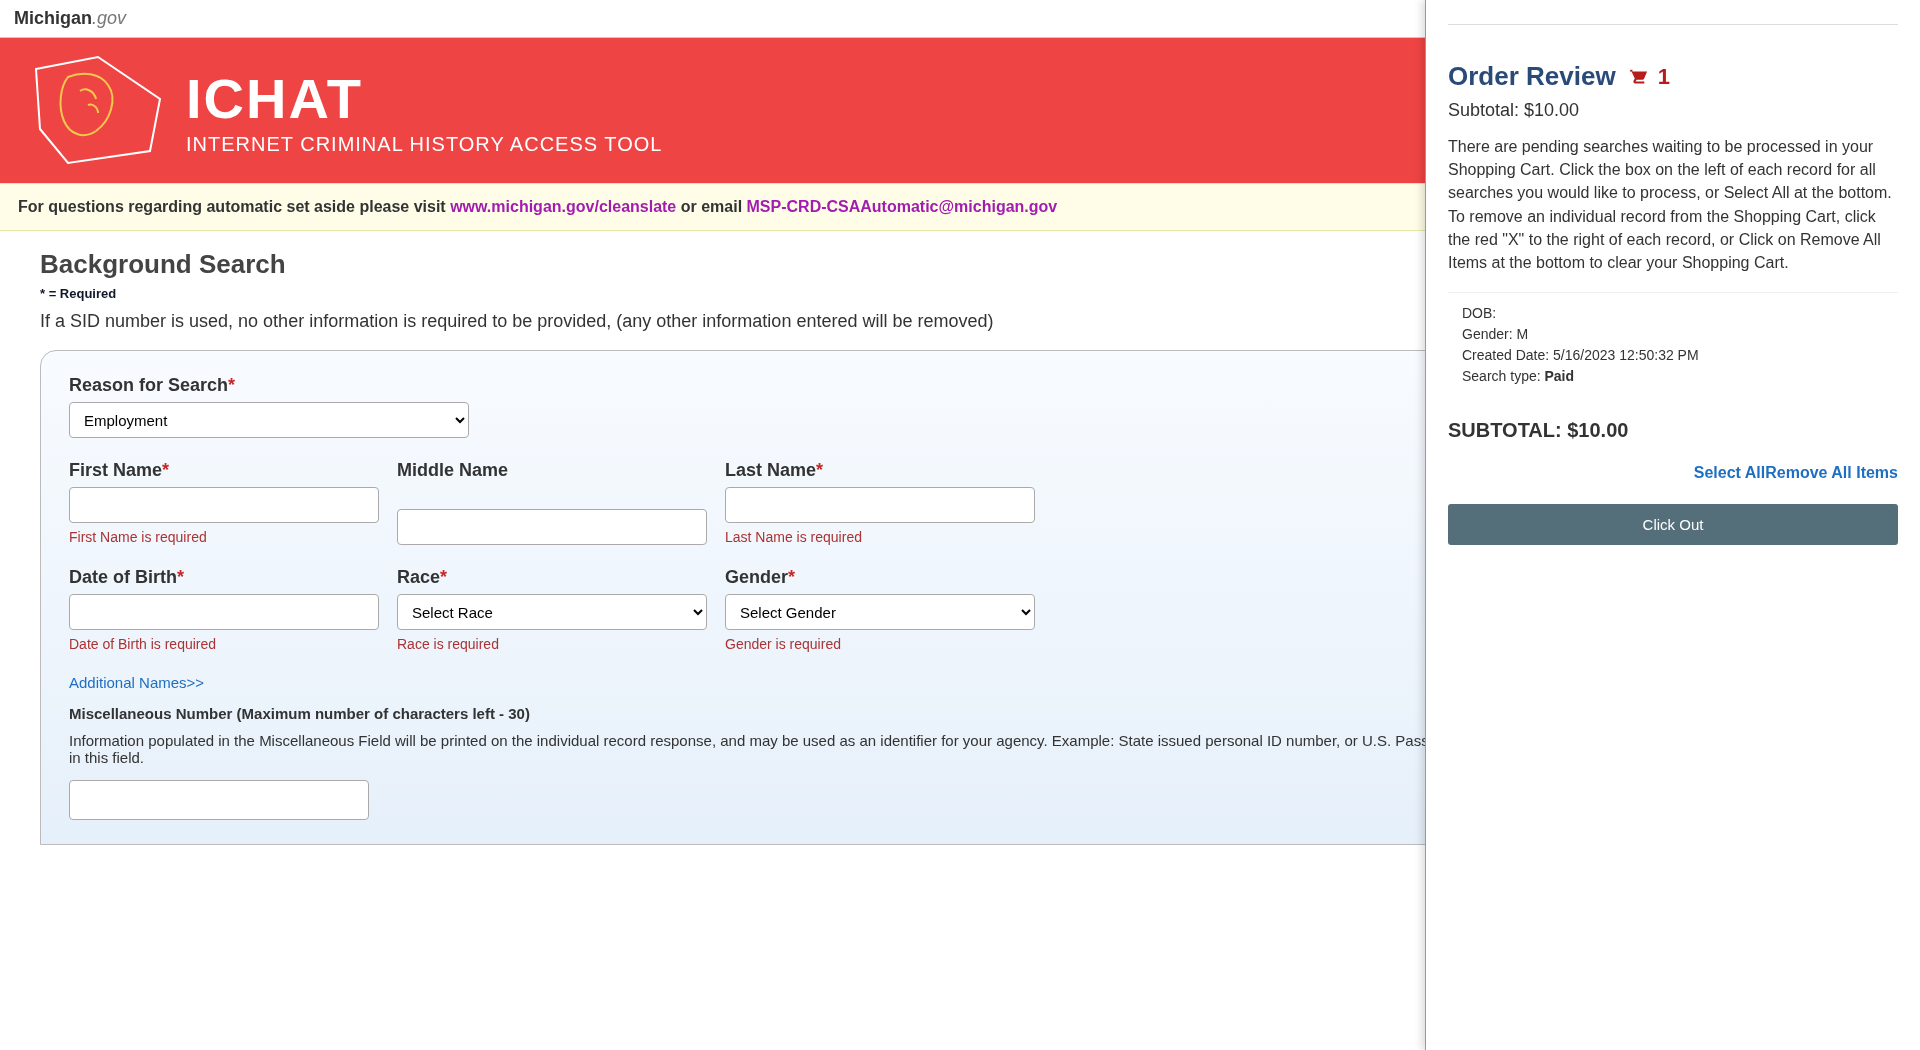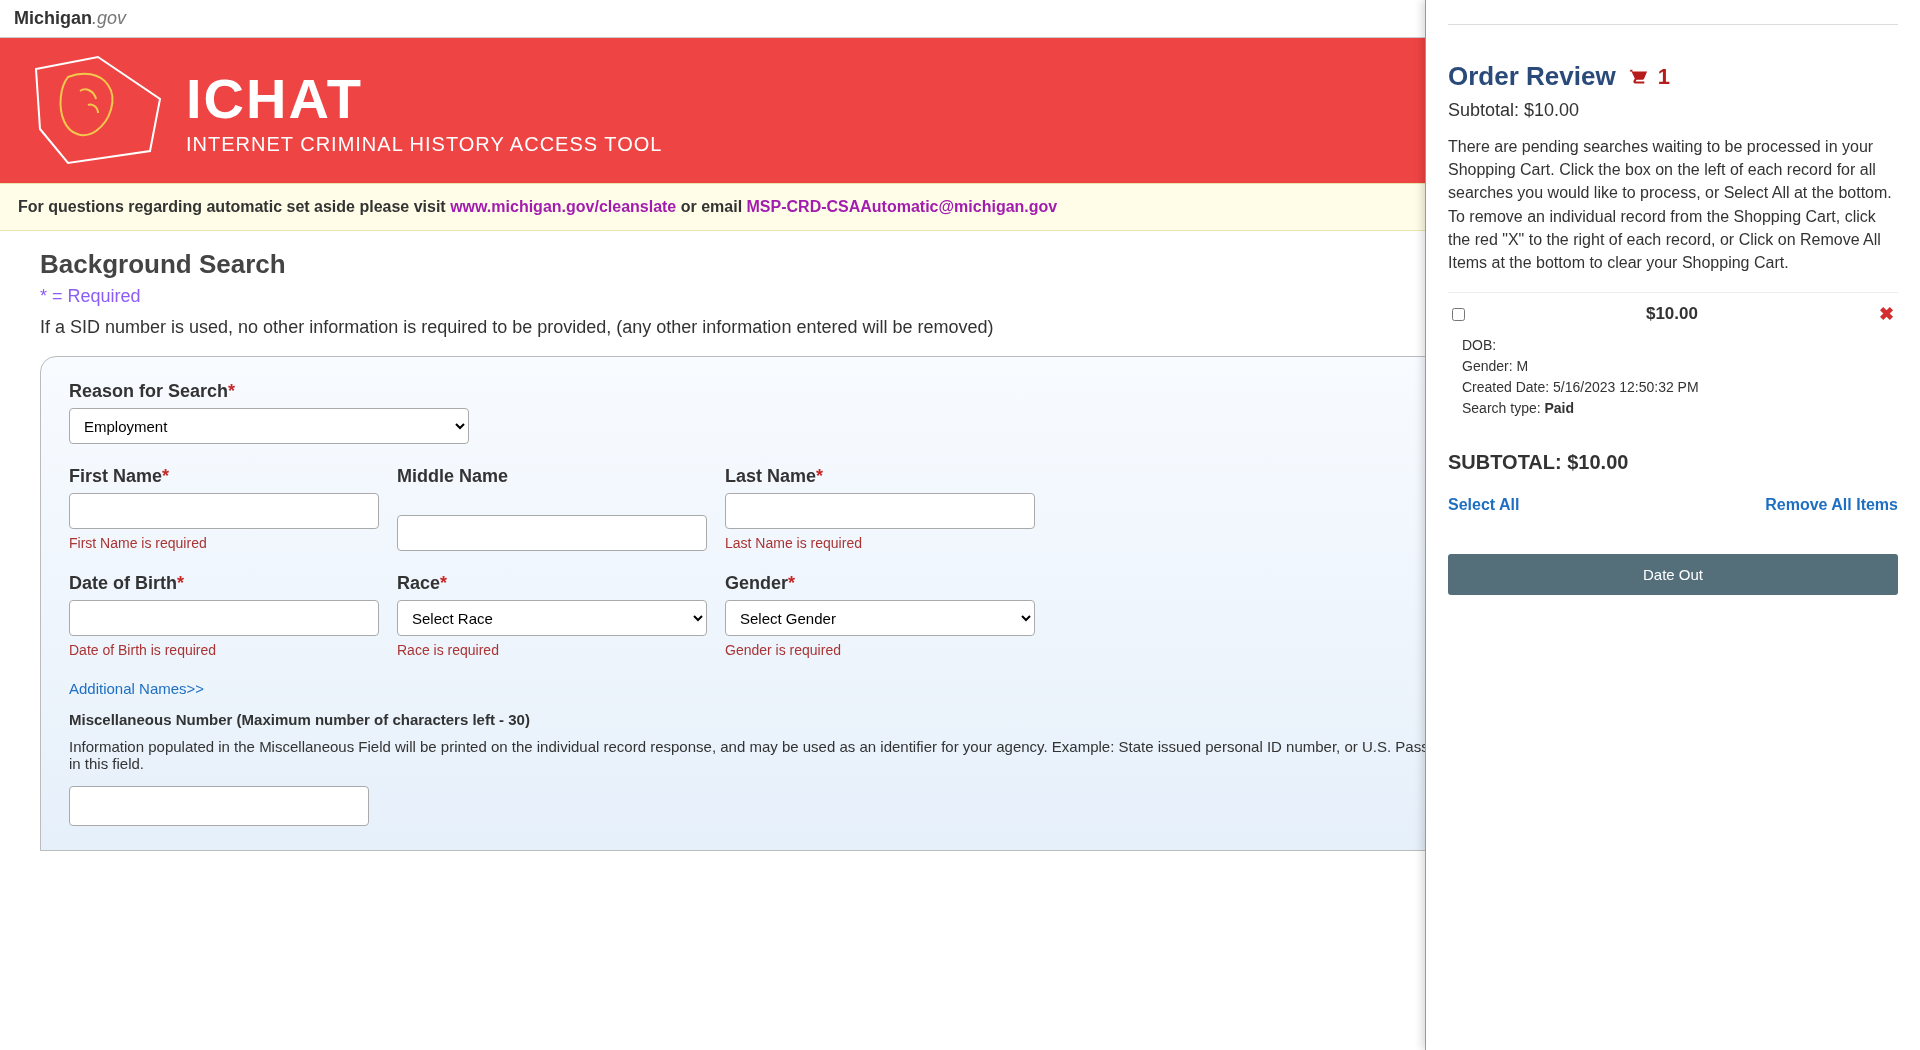--- a/index.html
+++ b/index.html
@@ -13,21 +13,21 @@
 .banner { background: #ef4444; color: #fff; display: flex; align-items: center; padding: 14px 28px; height: 145px; }
 .logo-shield { width: 140px; height: 120px; margin-right: 18px; }
 .banner-titles h1 { font-size: 56px; font-weight: bold; letter-spacing: 2px; }
 .banner-titles .subtitle { font-size: 20px; letter-spacing: 1px; margin-top: 2px; }
 
 .notice { background: #fffde7; color: #333; font-weight: bold; font-size: 16px; padding: 14px 18px; border-top: 1px solid #e8e6a8; border-bottom: 1px solid #e8e6a8; }
 .notice .link { color: #a21caf; }
 
 .main { padding: 18px 40px; position: relative; }
 .bg-heading { font-size: 26px; color: #444; margin-bottom: 6px; }
-.required-note { color: #8b5cf6; font-size: 18px; margin-bottom: 10px; }
+.required-note { color: #0f172a; font-size: 13px; margin-bottom: 10px; font-weight: bold; }
 .sid-note { font-size: 18px; margin-bottom: 18px; }
 
 .cart-btn { position: absolute; top: 18px; right: 40px; background: #455a64; color: #fff; padding: 10px 16px; border-radius: 4px; border: none; font-size: 14px; display: inline-flex; align-items: center; gap: 6px; cursor: pointer; }
 .cart-btn svg { width: 14px; height: 14px; fill: #fff; }
 
 .form-panel { border: 1px solid #bbb; border-radius: 16px 16px 0 0; padding: 24px 28px; background: linear-gradient(#f8fbff, #e6f0fa); }
 .form-label { font-size: 18px; font-weight: bold; margin-bottom: 6px; display: block; }
 .req-star { color: #c62828; }
 .row { display: flex; gap: 18px; margin-bottom: 22px; flex-wrap: wrap; }
 .field { display: flex; flex-direction: column; }
@@ -48,21 +48,21 @@
 .order-title .count { color: #b71c1c; font-size: 22px; }
 .order-subtotal { font-size: 18px; margin: 8px 0 14px; }
 .order-desc { font-size: 16px; line-height: 1.45; margin-bottom: 18px; }
 .cart-item { border-top: 1px solid #eee; padding: 10px 0; }
 .cart-item-head { display: flex; align-items: center; justify-content: space-between; padding: 0 4px 10px; }
 .cart-item-head .price { font-weight: bold; font-size: 17px; }
 .cart-item-head .remove { color: #d32f2f; font-weight: bold; font-size: 18px; cursor: pointer; }
 .cart-details { font-size: 14px; padding-left: 14px; line-height: 1.5; }
 .cart-details .bold { font-weight: bold; }
 .subtotal-big { font-weight: bold; font-size: 20px; margin: 22px 0; }
-.order-actions { display: flex; justify-content: space-between; margin-bottom: 40px; }
+.order-actions { display: flex; justify-content: flex-end; margin-bottom: 22px; }
 .order-actions a { color: #1e6fc2; font-weight: bold; font-size: 16px; text-decoration: none; }
 .checkout-btn { width: 100%; background: #546e7a; color: #fff; border: none; border-radius: 3px; padding: 12px 0; font-size: 15px; cursor: pointer; }
 </style>
 </head>
 <body>
 
 <div class="topbar">
   <div class="topbar-left">
     <span>Michigan</span><span class="gov">.gov</span>
   </div>
@@ -154,34 +154,29 @@
     <span>Order Review</span>
     <svg viewBox="0 0 24 24">
         <path d="M7 4h-2l-1 2h2l3.6 7.59-1.35 2.44C8.11 16.37 8 16.67 8 17c0 1.1.9 2 2 2h10v-2H10.42l1.1-2h6.45c.75 0 1.41-.41 1.75-1.03L23 6H7z"></path>
       </svg>
     <span class="count">1</span>
   </div>
   <div class="order-subtotal">Subtotal: $10.00</div>
   <div class="order-desc">There are pending searches waiting to be processed in your Shopping Cart. Click the box on the left of each record for all searches you would like to process, or Select All at the bottom. To remove an individual record from the Shopping Cart, click the red "X" to the right of each record, or Click on Remove All Items at the bottom to clear your Shopping Cart.</div>
 
   <div class="cart-item">
-    <div class="cart-item-head">
-      <input type="checkbox" style="">
-      <span class="price">$10.00</span>
-      <span class="remove">✖</span>
-    </div>
     <div class="cart-details">
       <div><span>DOB: </span><span></span></div>
       <div>Gender: M</div>
       <div>Created Date: 5/16/2023 12:50:32 PM</div>
       <div><span>Search type: </span><span class="bold">Paid</span></div>
     </div>
   </div>
 
   <div class="subtotal-big">SUBTOTAL: $10.00</div>
 
   <div class="order-actions">
     <a href="#">Select All</a>
     <a href="#">Remove All Items</a>
   </div>
 
-  <button class="checkout-btn">Date Out</button>
+  <button class="checkout-btn">Click Out</button>
 </div>
 
 </body></html>

